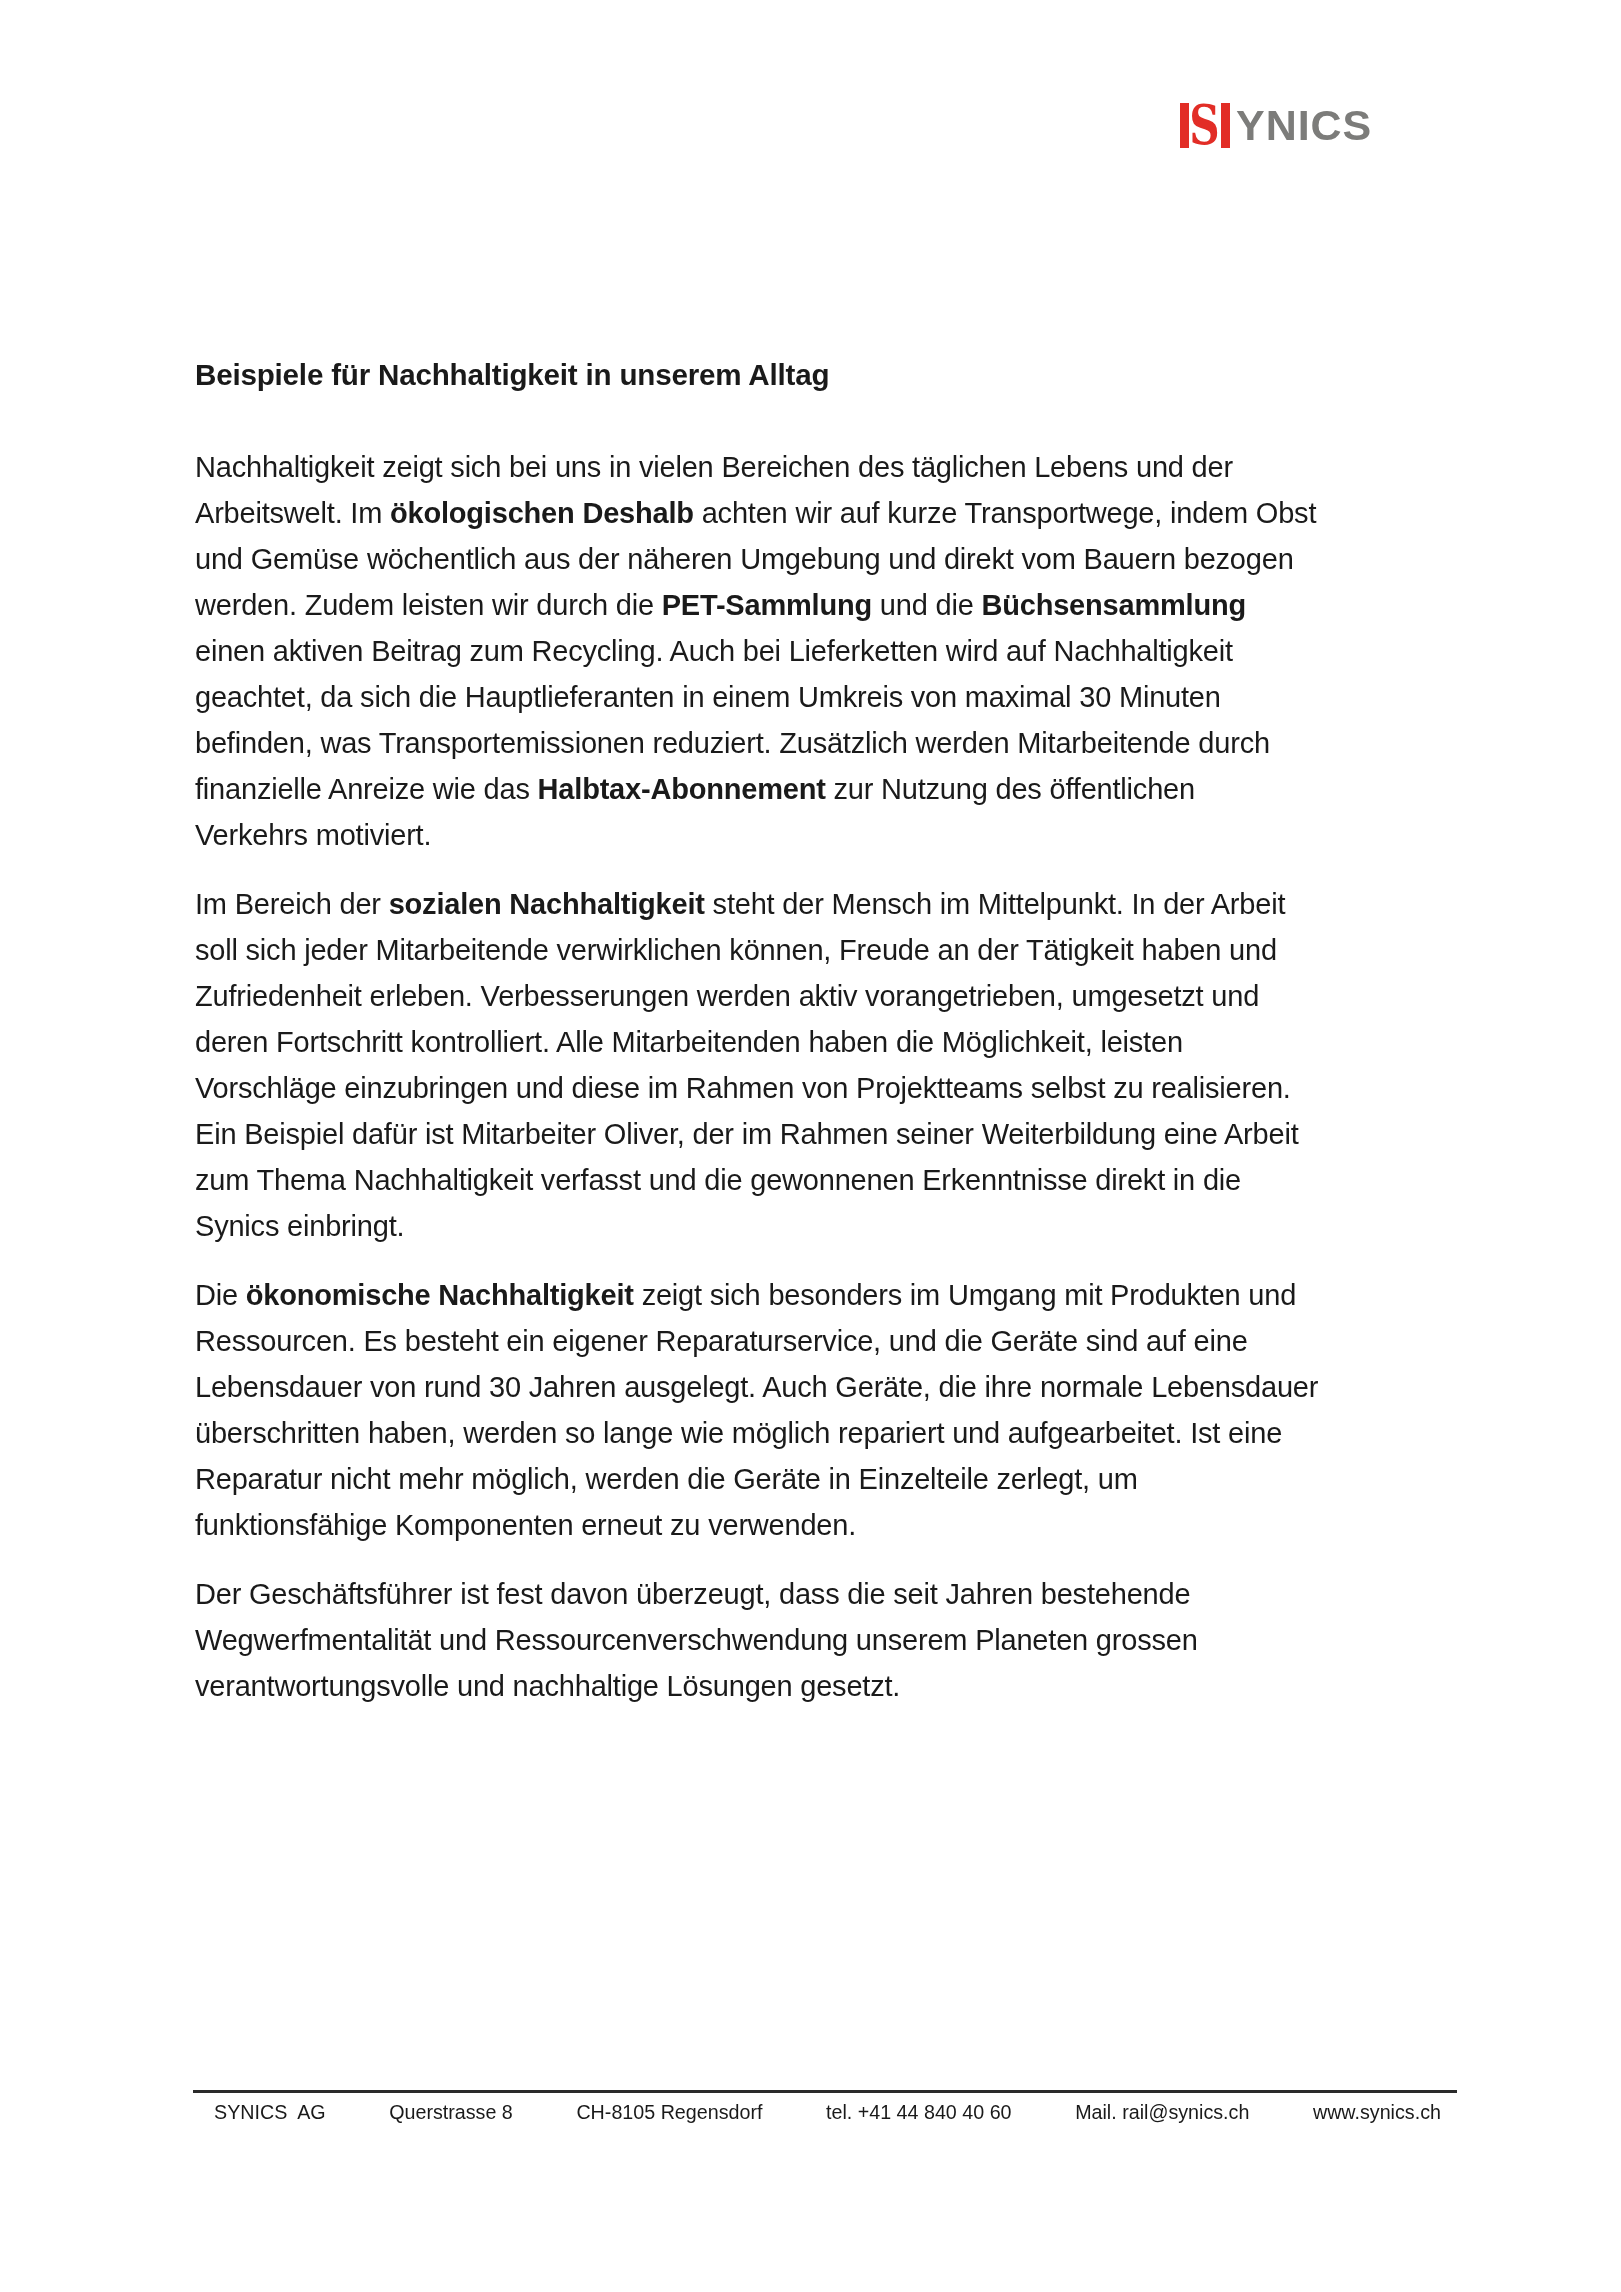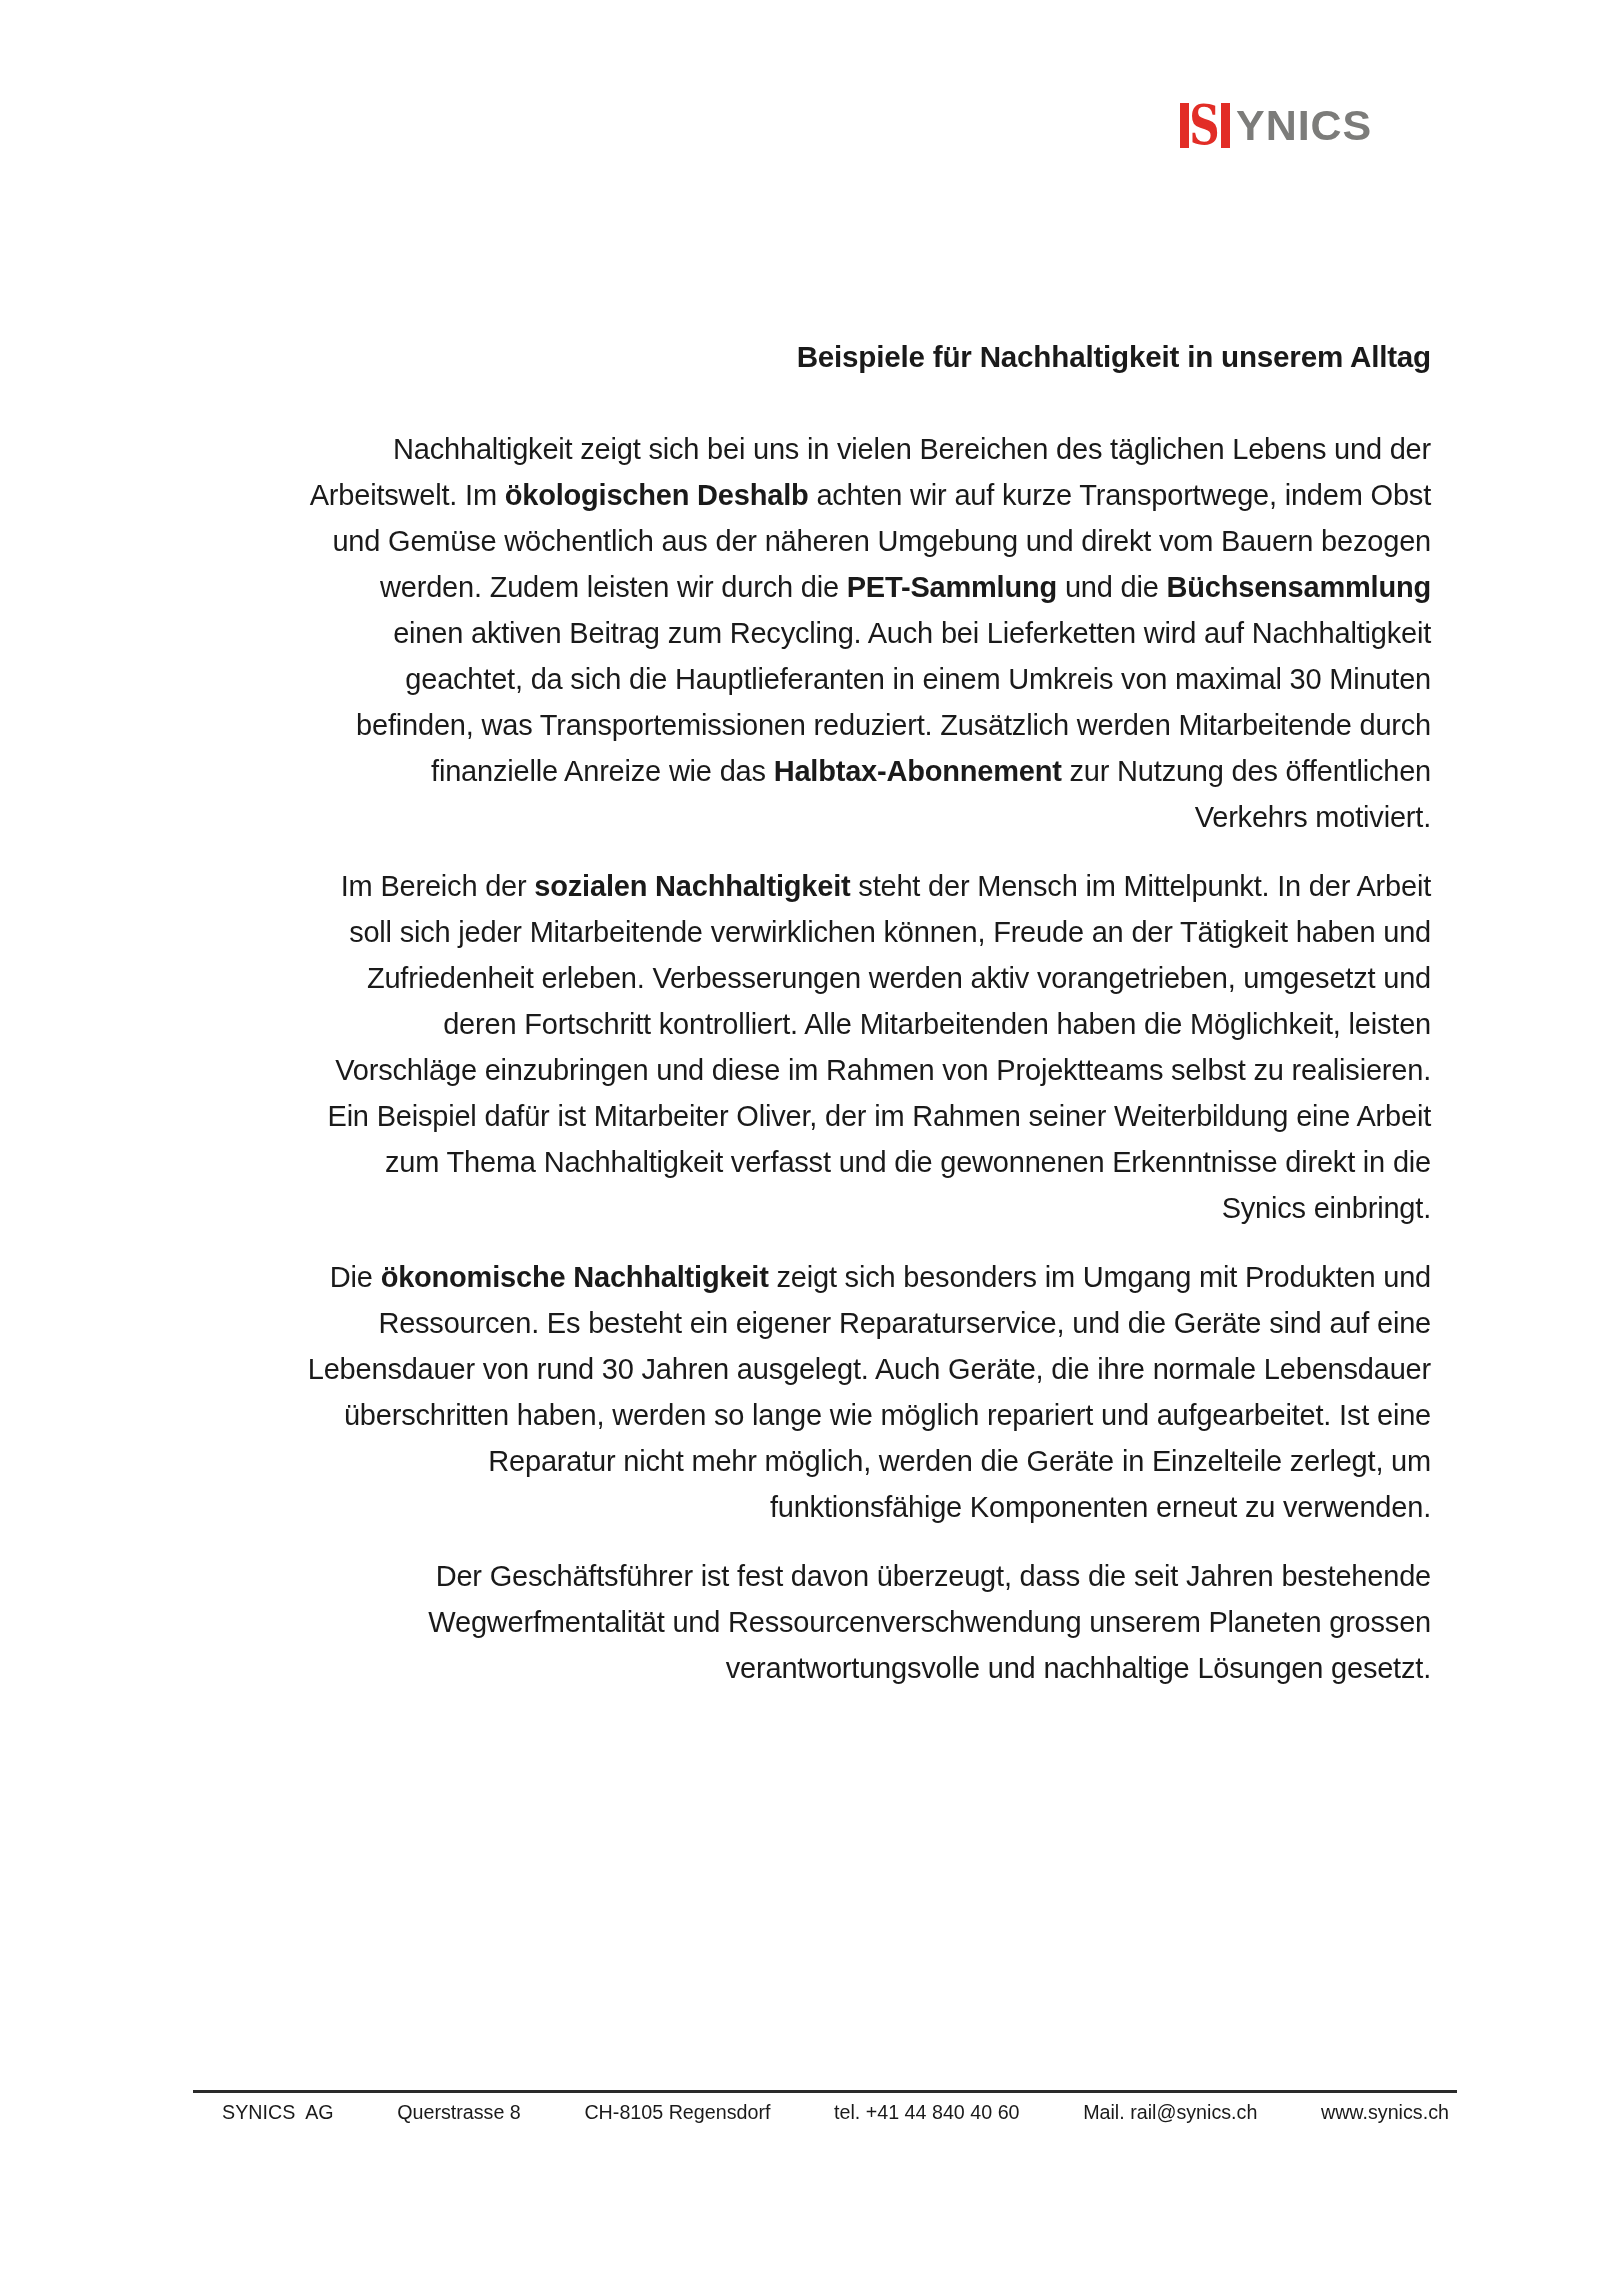--- a/index.html
+++ b/index.html
@@ -30,40 +30,40 @@
     font-family:"DejaVu Serif",serif;font-weight:700;
     font-size:54px;line-height:45px;color:var(--accent);
     display:block;transform:scaleX(.78);margin:0 -3.6px;
   }
   .logo-text{
     font-size:43px;font-weight:700;color:var(--gray);
     line-height:45px;letter-spacing:0.9px;
   }
 
   
-  .content{position:absolute;left:195px;top:334px;width:1236px;text-align:right;}
+  .content{position:absolute;left:195px;top:352px;width:1236px;}
   .doc-heading{
     font-size:29.6px;line-height:46px;font-weight:700;
     margin:0 0 46px 0;letter-spacing:-0.2px;
   }
   .paragraph{margin:0 0 23px 0;}
   .paragraph:last-child{margin-bottom:8px;}
   .line{
     font-size:29px;line-height:46px;letter-spacing:-0.2px;
     white-space:nowrap;
   }
   .line .bold{font-weight:700;}
 
   
   .footer-rule{
     position:absolute;left:193px;top:2090px;width:1264px;height:2.7px;
     background:var(--rule);
   }
   .footer{
-    position:absolute;left:222px;top:2099px;width:1227px;
+    position:absolute;left:214px;top:2099px;width:1227px;
     display:flex;justify-content:space-between;
     font-size:19.7px;line-height:27px;color:var(--text);
   }
   .footer span{white-space:pre-wrap;}
 </style>
 </head>
 <body>
 
 <div class="page">
 

